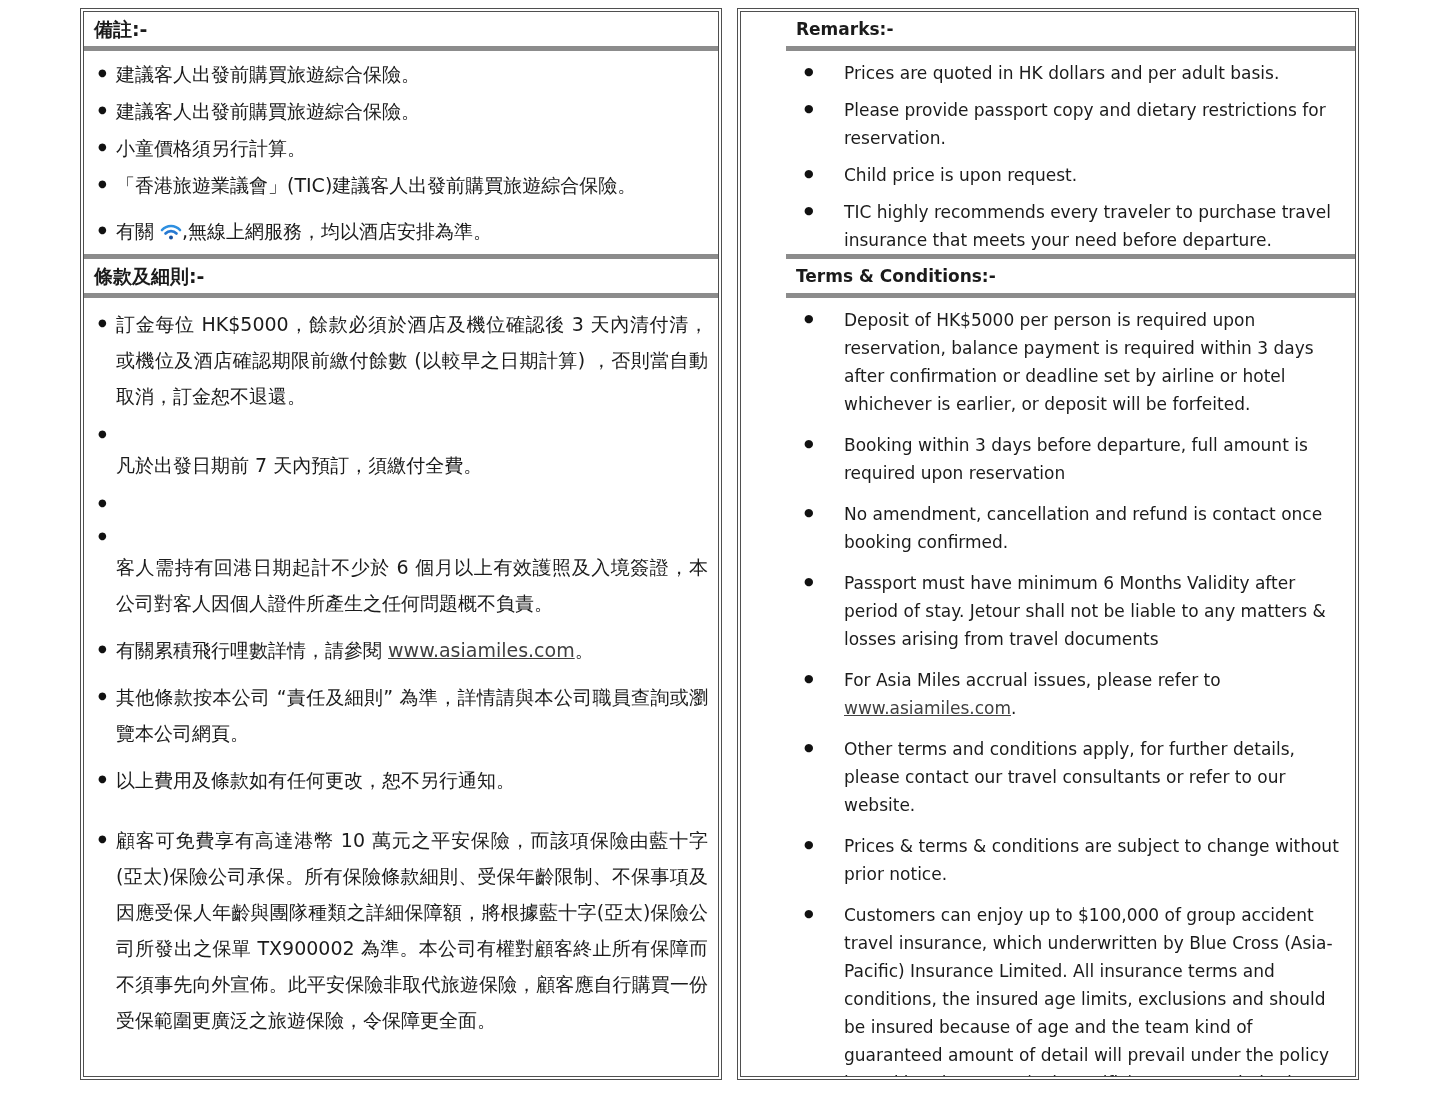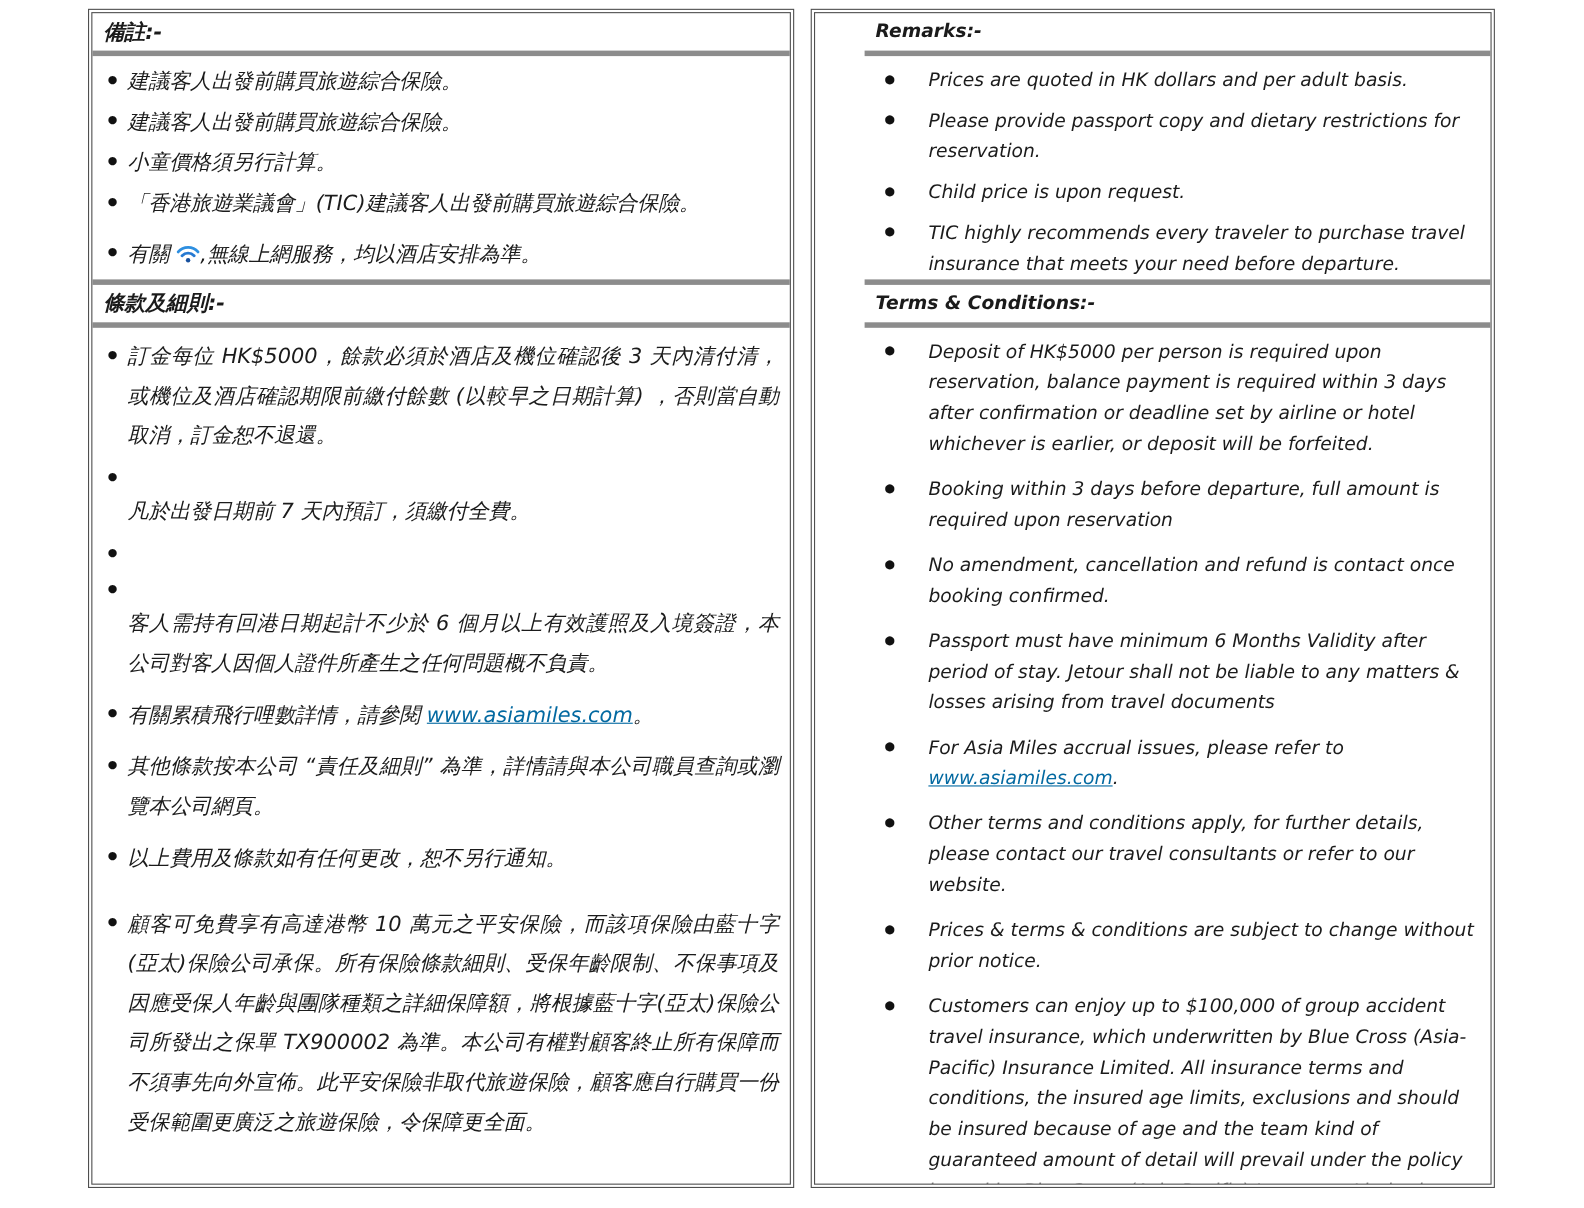--- a/index.html
+++ b/index.html
@@ -1,20 +1,19 @@
 <!DOCTYPE html>
 <html><head>
 <meta charset="utf-8">
 <style>
   html,body{margin:0;padding:0;background:#ffffff;}
   .page{
     position:relative;width:1440px;height:1098px;background:#ffffff;
     font-family:"DejaVu Sans","Liberation Sans",sans-serif;color:#1b1b1b;
     overflow:hidden;
-    font-style:italic;
   }
   .doc{position:absolute;left:80px;top:8px;display:flex;gap:15px;}
   .tbl{
     box-sizing:border-box;display:flex;flex-direction:column;
     height:1072px;background:#fff;border:4px double #4f4f4f;
   }
   .tbl-zh{width:642px;}
   .tbl-en{width:622px;padding-left:45px;}
   .hd{
     flex:0 0 34px;line-height:34px;font-weight:bold;padding:0 10px;
@@ -35,21 +34,21 @@
   .zh2 .li{padding-left:22px;font-size:19px;line-height:36px;margin:0 0 11px 0;text-align:justify;}
   .zh2 .li .blt{top:12px;}
   .li.blt-above{padding-top:22px;}
   .li.blt-above .blt{top:4px;}
   .li.gap-top{margin-top:16px;}
   .li.gap-big{margin-bottom:24px;}
   
   .en .li{padding-left:48px;font-size:17px;line-height:28px;margin:0 0 9px 0;}
   .en .li .blt{left:8px;top:8px;font-size:11px;}
   .en2 .li{margin:0 0 13px 0;}
-  .lnk{color:#0369a1;text-decoration:underline;cursor:pointer;}
+  .lnk{color:#404040;text-decoration:underline;cursor:pointer;}
   .wifi{display:inline-block;vertical-align:-2px;}
 </style>
 </head>
 <body>
 
 <svg width="0" height="0" style="position:absolute">
   <defs>
     <g id="wifi-glyph">
       <path d="M2 8 A 12 12 0 0 1 20 8" fill="none" stroke="#2e8fe0" stroke-width="2.6" stroke-linecap="round"></path>
       <path d="M5.5 11.5 A 7.6 7.6 0 0 1 16.5 11.5" fill="none" stroke="#2679d2" stroke-width="2.6" stroke-linecap="round"></path>

